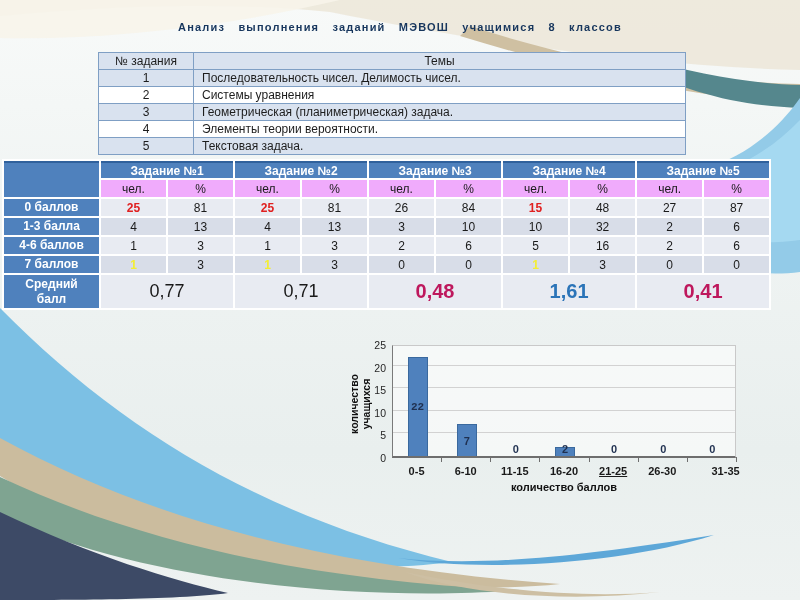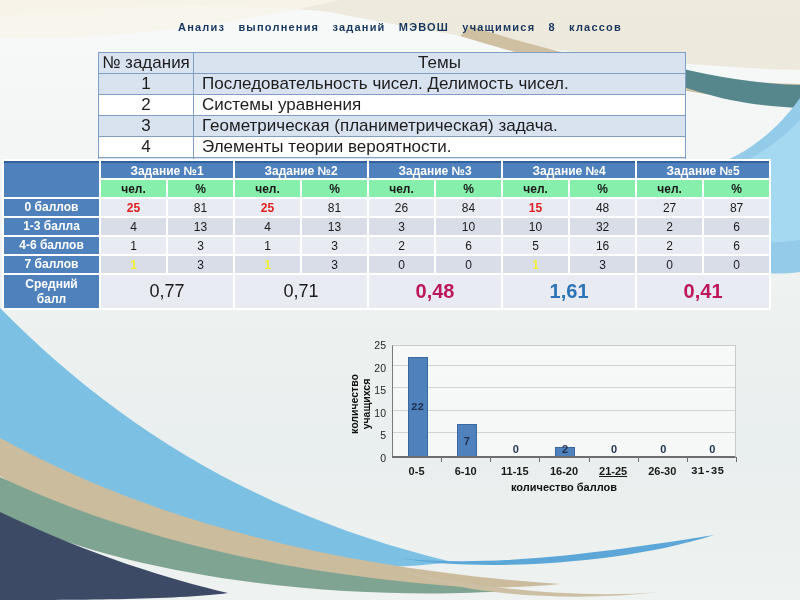--- a/index.html
+++ b/index.html
@@ -8,36 +8,36 @@
   #slide { position:relative; width:800px; height:600px;
     background:linear-gradient(180deg,#f8faf9 0%,#f0f4f3 35%,#e9efee 75%,#eef2f1 100%); overflow:hidden; }
   #bg { position:absolute; inset:0; z-index:0; }
 
   
   .title { position:absolute; top:21px; left:0; width:800px; text-align:center; z-index:2;
     font-size:11px; font-weight:bold; color:#17365d; letter-spacing:1.2px; word-spacing:9px; }
 
   
   .themes { position:absolute; left:98px; top:52px; width:588px; z-index:2;
-    border-collapse:collapse; table-layout:fixed; font-size:17px; color:#1d1d1d; }
+    border-collapse:collapse; table-layout:fixed; font-size:12px; color:#1d1d1d; }
   .themes td { border:1px solid #7f9fc4; height:17px; padding:0 2px; background:#ffffff; }
   .themes .num { width:95px; text-align:center; }
   .themes .band td { background:#d9e2ef; }
   .themes .head td { background:#d9e2ef; text-align:center; }
   .themes .topic { text-align:left; padding-left:8px; }
 
   
   .score { position:absolute; left:2px; top:159px; width:767px; z-index:2;
     border-collapse:separate; border-spacing:2px; background:#ffffff; table-layout:fixed;
     font-size:12px; color:#1a1a1a; }
   .score td { height:17px; text-align:center; vertical-align:middle; }
   .score .blue { background:#4f81bd; color:#ffffff; font-weight:bold; }
   .score .grouphead { border-top:2px solid #30619c; }
   .score .corner { border-top:2px solid #30619c; }
-  .score .sub { background:#86efac;font-weight:bold; }
+  .score .sub { background:#f0abfc; }
   .score .light td.v { background:#e8ebf2; }
   .score .dark td.v { background:#d8dde8; }
   .score td.red { color:#e02020; font-weight:bold; }
   .score td.yellow { color:#f3ee33; font-weight:bold; }
   .score .avg td.v { background:#e8ebf2; height:33px; }
   .score .avgplain { font-size:18px; }
   .score .avgred { font-size:20px; font-weight:bold; color:#be185d; }
   .score .avgblue { font-size:20px; font-weight:bold; color:#2b74b8; }
   .score .rowlabel { padding:0 6px; line-height:1.25; }
 
@@ -242,18 +242,18 @@
         <div class="ytick" style="left: 18px; top: 25.6px;">20</div>
         <div class="ytick" style="left: 18px; top: 3px;">25</div>
       </div>
     <div id="xticks">
         <div class="xtick" style="left: 54px; width: 49.1429px; top: 129px;">0-5</div>
         <div class="xtick" style="left: 103.143px; width: 49.1429px; top: 129px;">6-10</div>
         <div class="xtick" style="left: 152.286px; width: 49.1429px; top: 129px;">11-15</div>
         <div class="xtick" style="left: 201.429px; width: 49.1429px; top: 129px;">16-20</div>
         <div class="xtick" style="left: 250.571px; width: 49.1429px; top: 129px; text-decoration: underline;">21-25</div>
         <div class="xtick" style="left: 299.714px; width: 49.1429px; top: 129px;">26-30</div>
-        <div class="xtick" style="left: 345px; width: 49.1429px; top: 129px; font-family: Liberation Mono, monospace;">31-35</div>
+        <div class="xtick" style="left: 363px; width: 49.1429px; top: 129px;">31-35</div>
       </div>
     <div class="xlabel">количество баллов</div>
   </div>
 
 </div>
 
 </body></html>

